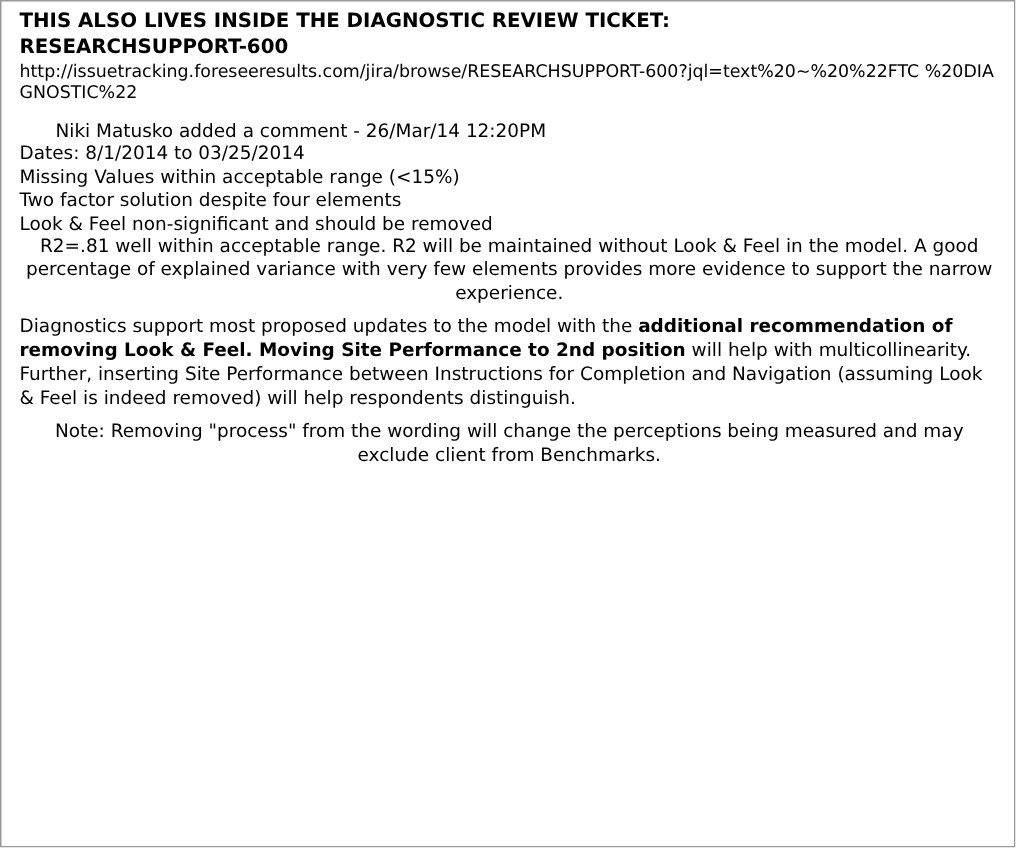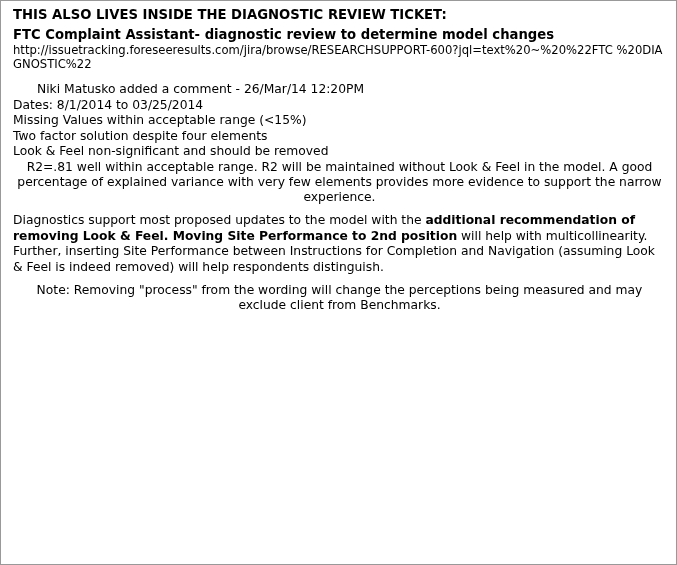--- a/index.html
+++ b/index.html
@@ -74,21 +74,21 @@
   .mixed b {
     font-weight: bold;
   }
 </style>
 </head>
 <body>
 
 <div class="page">
 
   <div class="title-1">THIS ALSO LIVES INSIDE THE DIAGNOSTIC REVIEW TICKET:</div>
-  <div class="heading">FTC Complaint Assistant- diagnostic review to determine model changes</div>
+  <div class="title-2">RESEARCHSUPPORT-600</div>
   <div class="url">http://issuetracking.foreseeresults.com/jira/browse/RESEARCHSUPPORT-600?jql=text%20~%20%22FTC %20DIAGNOSTIC%22</div>
 
   <div class="spacer"></div>
 
   <div class="author"><span class="name">Niki Matusko</span><span> added a comment - 26/Mar/14 12:20PM</span></div>
 
   <div class="line">Dates: 8/1/2014 to 03/25/2014</div>
   <div class="line">Missing Values within acceptable range (&lt;15%)</div>
   <div class="line">Two factor solution despite four elements</div>
   <div class="line">Look &amp; Feel non-significant and should be removed</div>

